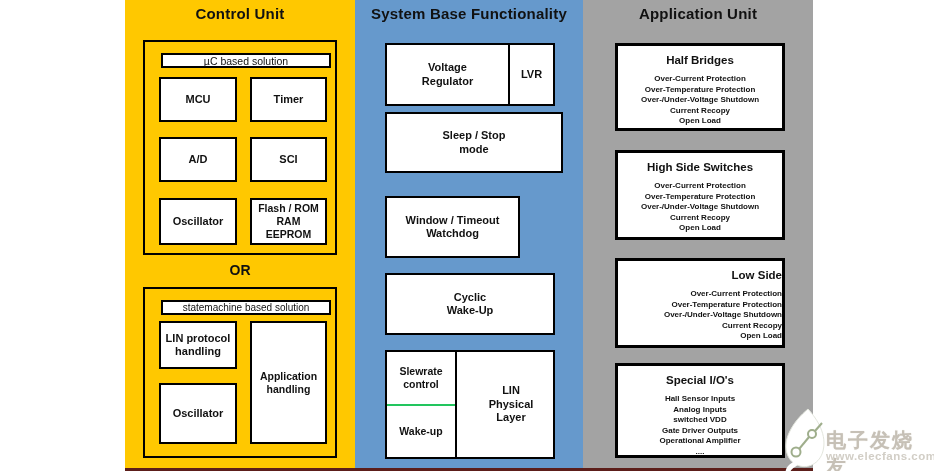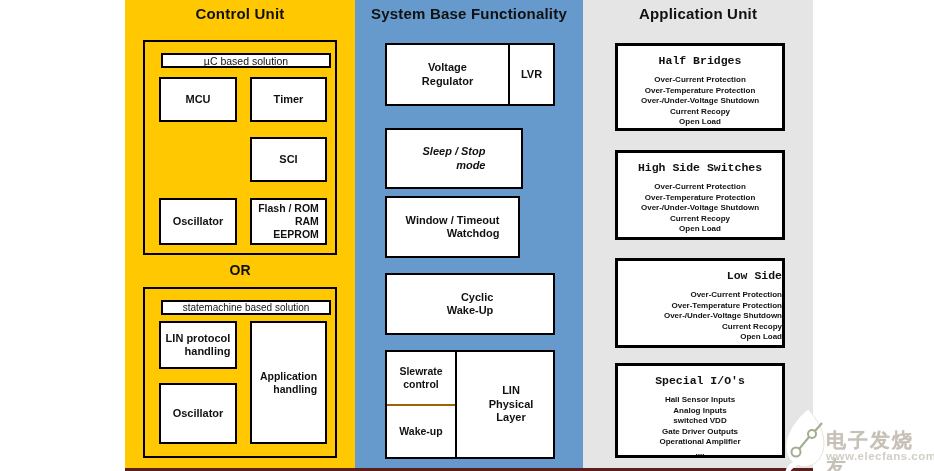--- a/index.html
+++ b/index.html
@@ -3,53 +3,53 @@
 <meta charset="utf-8">
 <style>
   * { box-sizing: border-box; margin: 0; padding: 0; }
   html,body { background: #ffffff; }
   body { font-family: "Liberation Sans", sans-serif; color: #111; }
   .stage { position: relative; width: 934px; height: 471px; background: #fff; overflow: hidden; }
 
   .col { position: absolute; top: 0; height: 471px; }
   .col-control { left: 125px; width: 230px; background: #FFC800; }
   .col-system  { left: 355px; width: 228px; background: #6699CC; }
-  .col-app     { left: 583px; width: 230px; background: #e5e5e5; }
+  .col-app     { left: 583px; width: 230px; background: #a3a3a3; }
 
   .col-title { position: absolute; top: 5px; left: 0; right: 0; text-align: center;
                font-weight: bold; font-size: 15px; letter-spacing: .2px; }
 
   .group { position: absolute; border: 2px solid #000; }
   .group-header { position: absolute; left: 16px; right: 4px; top: 3px; height: 15px;
                   background: #fff; border: 2px solid #000; display: flex;
                   align-items: center; justify-content: center;
                   font-size: 10.5px; font-weight: normal; margin-top: 8px; }
 
   .wbox { position: absolute; background: #fff; border: 2px solid #000;
           display: flex; align-items: center; justify-content: center;
-          text-align: right; font-weight: bold; font-size: 11px;
+          text-align: center; font-weight: bold; font-size: 11px;
           line-height: 1.22; white-space: pre-line; }
 
   .or-label { position: absolute; top: 262px; left: 0; right: 0; text-align: center;
               font-weight: bold; font-size: 14px; }
 
   .splitbox { position: absolute; background: #fff; border: 2px solid #000;
               display: flex; align-items: stretch; }
   .cell { display: flex; align-items: center; justify-content: center;
           text-align: center; font-weight: bold; font-size: 11px;
           line-height: 1.22; white-space: pre-line; }
   .cell-vr { width: 123px; border-right: 2px solid #000; }
   .cell-lvr { flex: 1; }
   .b5-left { width: 70px; border-right: 2px solid #000; display: flex; flex-direction: column; }
   .b5-left .cell { flex: 1; font-size: 10.5px; }
-  .b5-left .cell:first-child { border-bottom: 2px solid #a16207; }
+  .b5-left .cell:first-child { border-bottom: 2px solid #22c55e; }
   .b5-right { flex: 1; margin-left: 12px; }
 
   .card { position: absolute; background: #fff; border: 3px solid #000; text-align: center; }
-  .card-title { font-size: 11.5px; font-weight: bold; margin-top: 8px; margin-bottom: 8px; font-family: Liberation Mono, monospace; }
+  .card-title { font-size: 11.5px; font-weight: bold; margin-top: 8px; margin-bottom: 8px; }
   .card-line { font-size: 8px; font-weight: bold; line-height: 10.5px; }
 
   .bottom-bar { position: absolute; left: 125px; top: 468px; width: 688px; height: 3px;
                 background: #5C1E1A; }
 
   .wm { position: absolute; }
   .wm-logo { left: 782px; top: 408px; width: 48px; height: 64px; }
   .wm-brand { left: 826px; top: 427px; font-size: 20px; font-weight: bold;
               color: #c6c0b6; letter-spacing: 2px;
               text-shadow: 0 0 1px #dcd8d0; }
@@ -61,20 +61,21 @@
 
 <div class="stage">
 
   <div class="col col-control">
     <div class="col-title">Control Unit</div>
 
     <div class="group" style="left:18px; top:40px; width:194px; height:215px;">
       <div class="group-header">µC based solution</div>
       <div class="wbox" style="left:14px; top:35px; width:78px; height:45px;">MCU</div>
       <div class="wbox" style="left:105px; top:35px; width:77px; height:45px;">Timer</div>
+      <div class="wbox" style="left:14px; top:95px; width:78px; height:45px;">A/D</div>
       <div class="wbox" style="left:105px; top:95px; width:77px; height:45px;">SCI</div>
       <div class="wbox" style="left:14px; top:156px; width:78px; height:47px;">Oscillator</div>
       <div class="wbox" style="left:105px; top:156px; width:77px; height:47px; font-size:10.5px;">Flash / ROM
 RAM
 EEPROM</div>
     </div>
 
     <div class="or-label">OR</div>
 
     <div class="group" style="left:18px; top:287px; width:194px; height:171px;">
@@ -89,21 +90,21 @@
 
   <div class="col col-system">
     <div class="col-title">System Base Functionality</div>
 
     <div class="splitbox" style="left:30px; top:43px; width:170px; height:63px;">
       <div class="cell cell-vr">Voltage
 Regulator</div>
       <div class="cell cell-lvr">LVR</div>
     </div>
 
-    <div class="wbox" style="left:30px; top:128px; width:138px; height:61px;font-style:italic;">Sleep / Stop
+    <div class="wbox" style="left:30px; top:112px; width:178px; height:61px;">Sleep / Stop
 mode</div>
 
     <div class="wbox" style="left:30px; top:196px; width:135px; height:62px;">Window / Timeout
 Watchdog</div>
 
     <div class="wbox" style="left:30px; top:273px; width:170px; height:62px;">Cyclic
 Wake-Up</div>
 
     <div class="splitbox" style="left:30px; top:350px; width:170px; height:109px;">
       <div class="b5-left">

